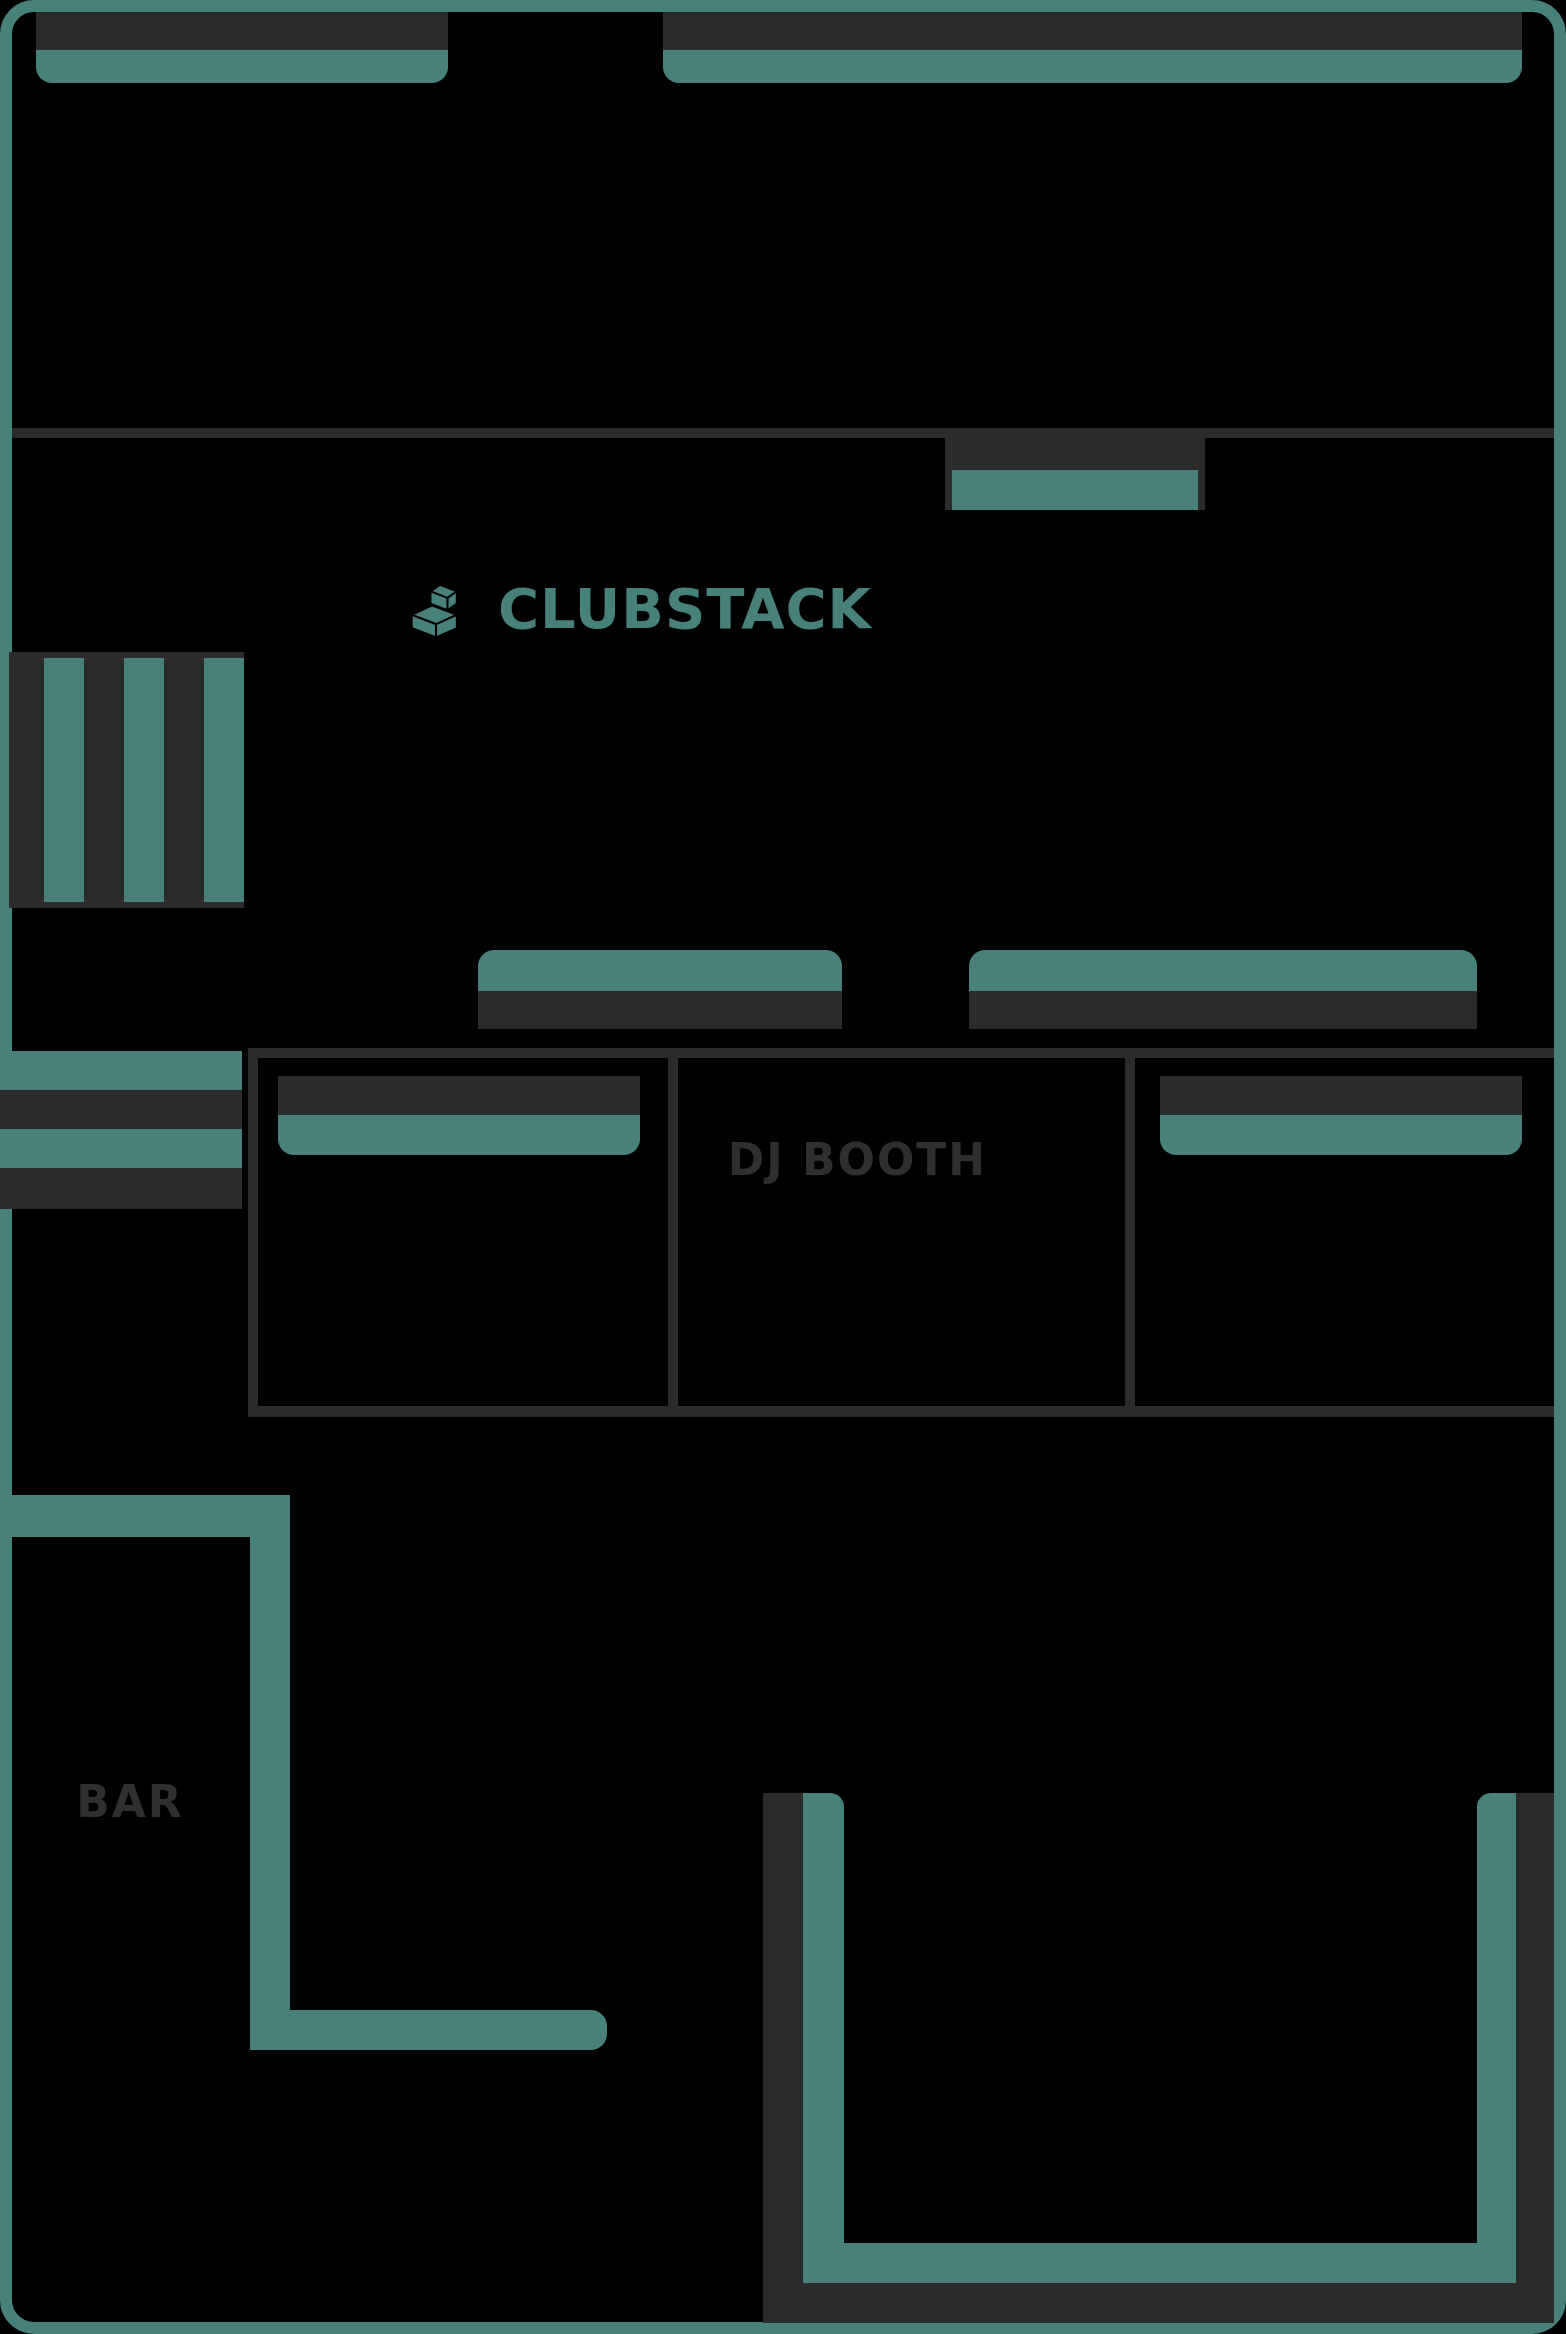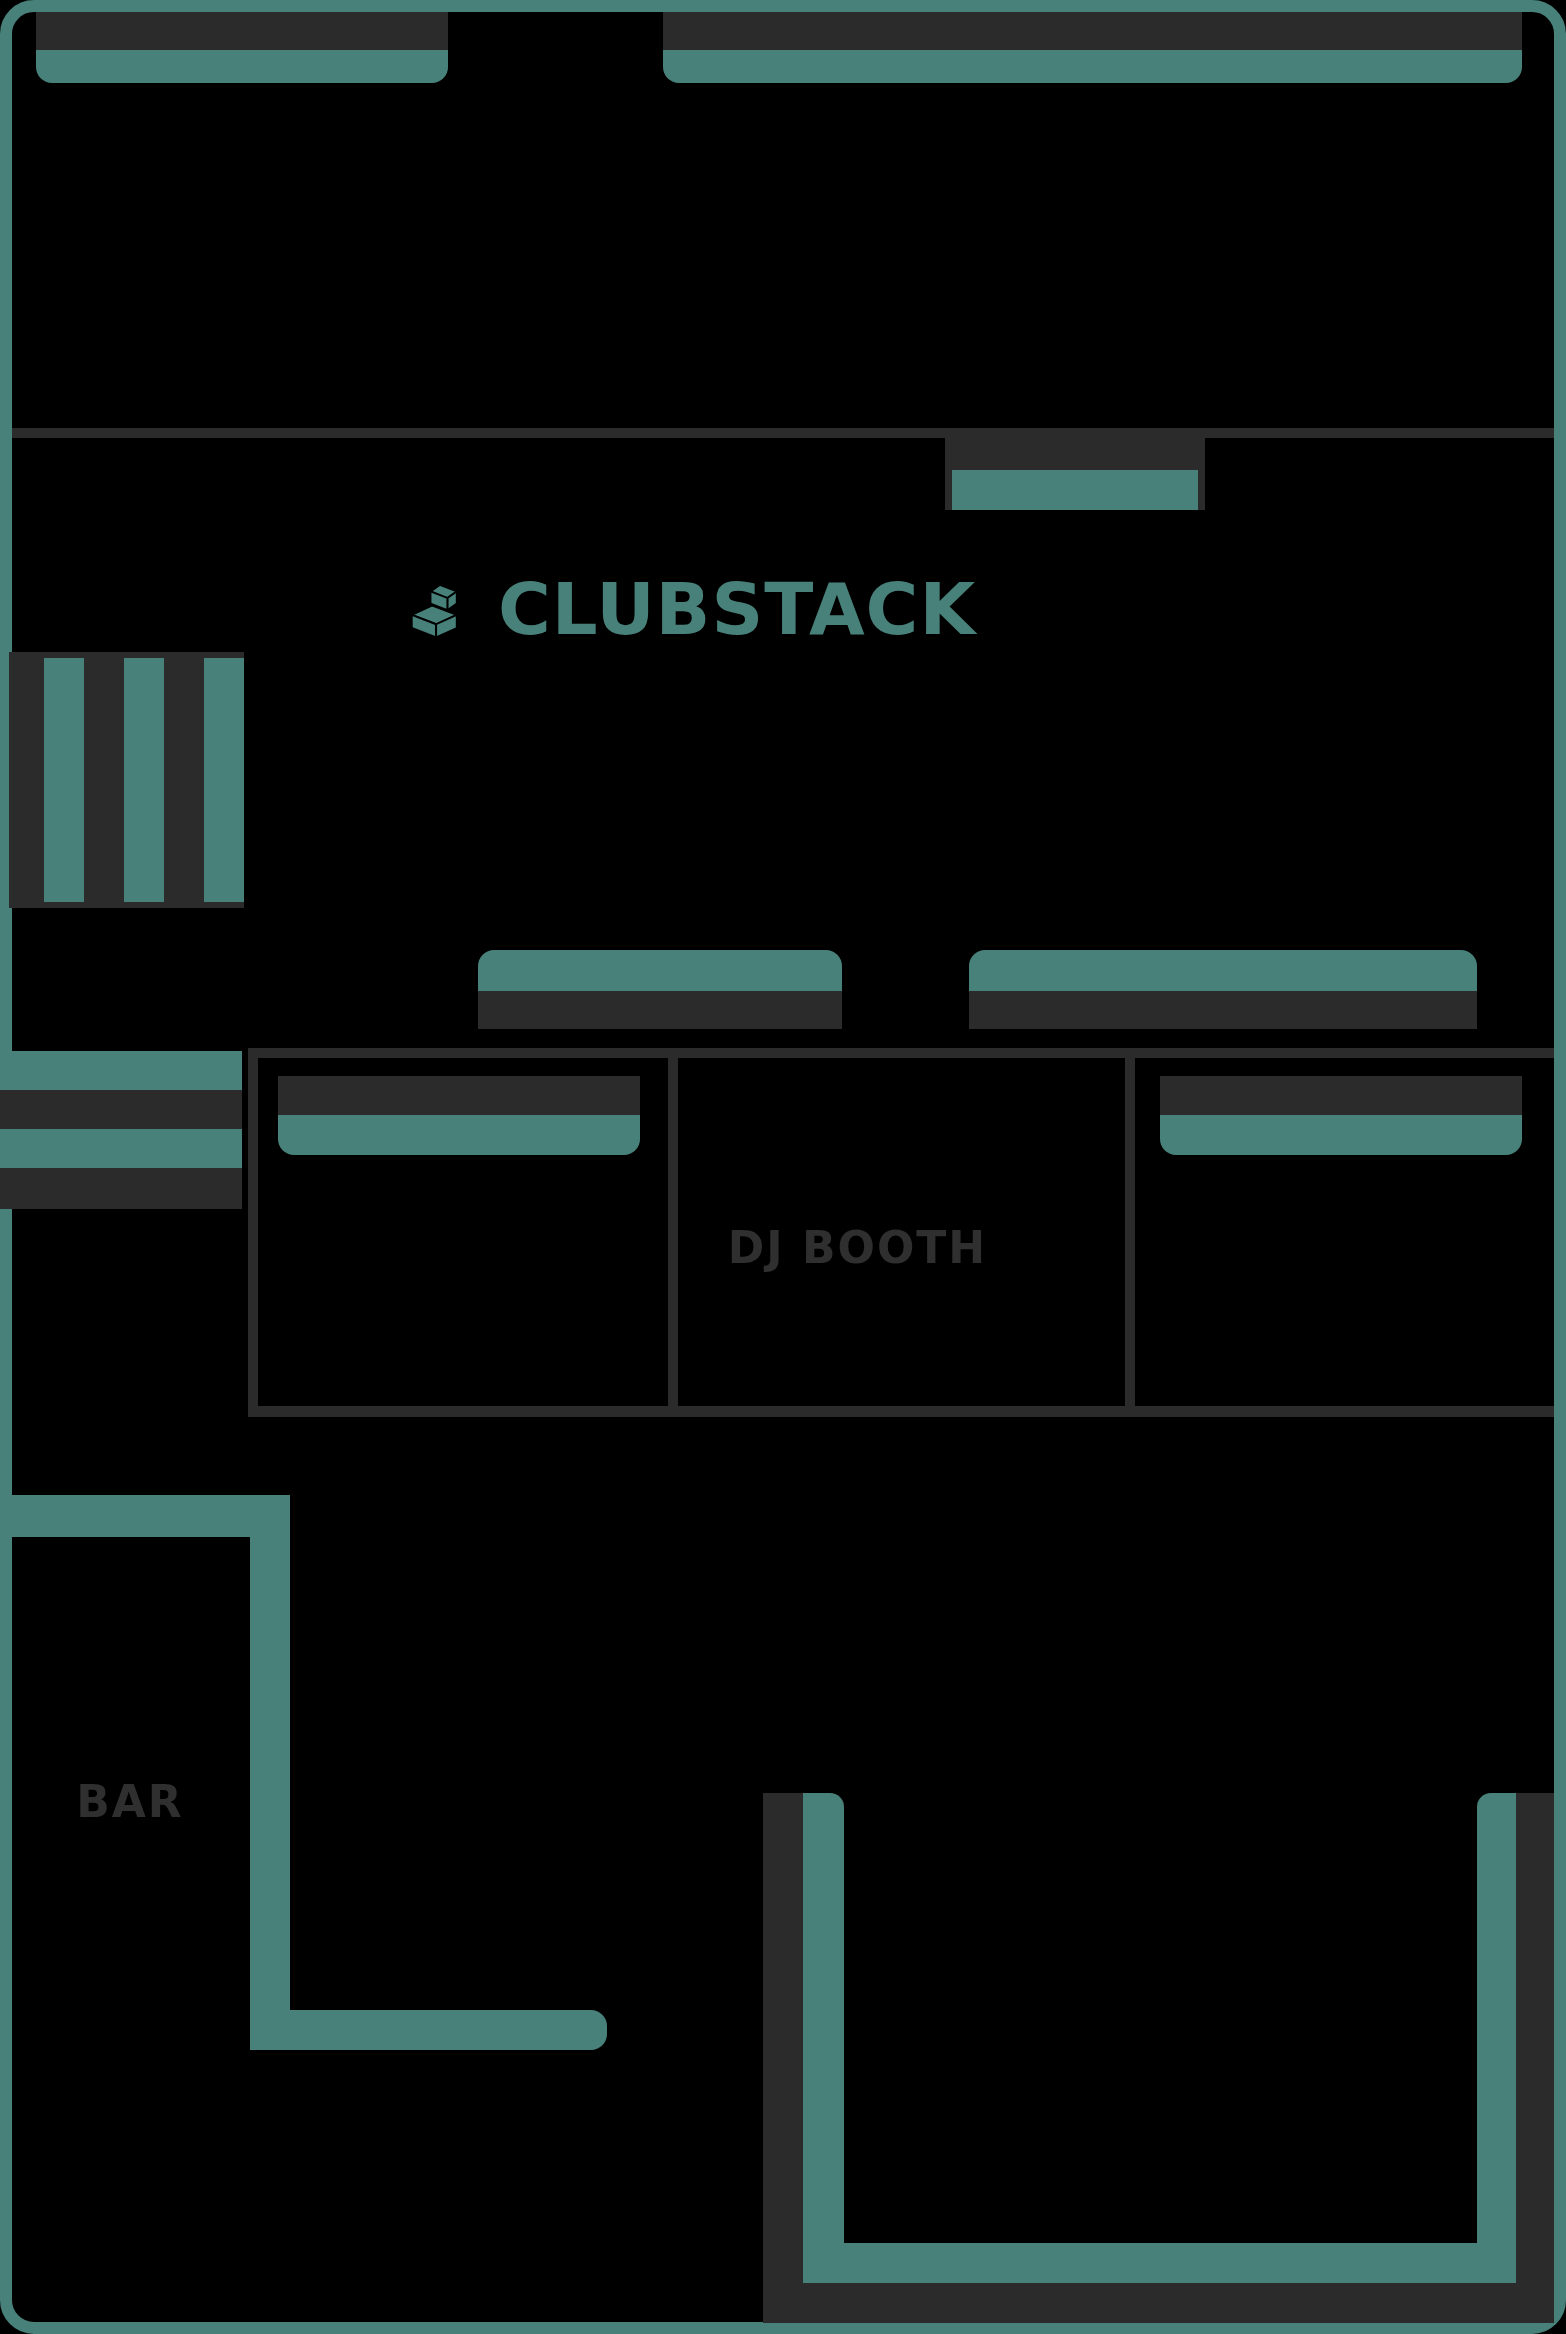--- a/index.html
+++ b/index.html
@@ -36,21 +36,21 @@
 
   .wall-divider{left:12px;top:428px;width:1542px;height:10px;background:var(--dark);}
 
   .coat-check{left:945px;top:428px;width:260px;height:82px;background:var(--dark);}
   .coat-check .pad{position:absolute;left:7px;top:42px;width:246px;height:40px;background:var(--teal);}
 
   
   .logo{left:408px;top:576px;height:74px;display:flex;align-items:center;gap:30px;color:var(--teal);}
   .logo svg{display:block;}
   .logo-text{
-    font-size:72px;font-weight:bold;letter-spacing:1px;color:var(--teal);line-height:1;
+    font-size:56px;font-weight:bold;letter-spacing:1px;color:var(--teal);line-height:1;
     transform:translateY(-4px);
   }
 
   
   .stairs{left:9px;top:652px;width:235px;height:256px;background:var(--dark);}
   .stairs .stripe{position:absolute;top:6px;width:40px;height:244px;background:var(--teal);}
   .stairs .s1{left:35px;} .stairs .s2{left:115px;} .stairs .s3{left:195px;}
 
   
   .mid-table{height:79px;}
@@ -78,21 +78,21 @@
   .sr1{top:1051px;background:var(--teal);}
   .sr2{top:1090px;background:var(--dark);}
   .sr3{top:1129px;background:var(--teal);}
   .sr4{top:1168px;background:var(--dark);height:41px;}
 
   
   .zone-label{
     color:var(--label);font-weight:bold;font-size:44px;letter-spacing:2px;
     text-align:center;line-height:1;white-space:nowrap;
   }
-  .lbl-dj{left:678px;top:1226px;width:359px;}
+  .lbl-dj{left:678px;top:1138px;width:359px;}
   .lbl-dance{left:640px;top:1562px;width:520px;}
   .lbl-bar{left:40px;top:1780px;width:180px;}
 
   
   .bar-top{left:0;top:1495px;width:290px;height:42px;background:var(--teal);border-radius:0 16px 0 0;}
   .bar-side{left:250px;top:1495px;width:40px;height:555px;background:var(--teal);}
   .bar-bottom{left:250px;top:2010px;width:357px;height:40px;background:var(--teal);border-radius:0 16px 16px 0;}
 
   
   .stage-dark-left{left:763px;top:1793px;width:40px;height:530px;background:var(--dark);}

